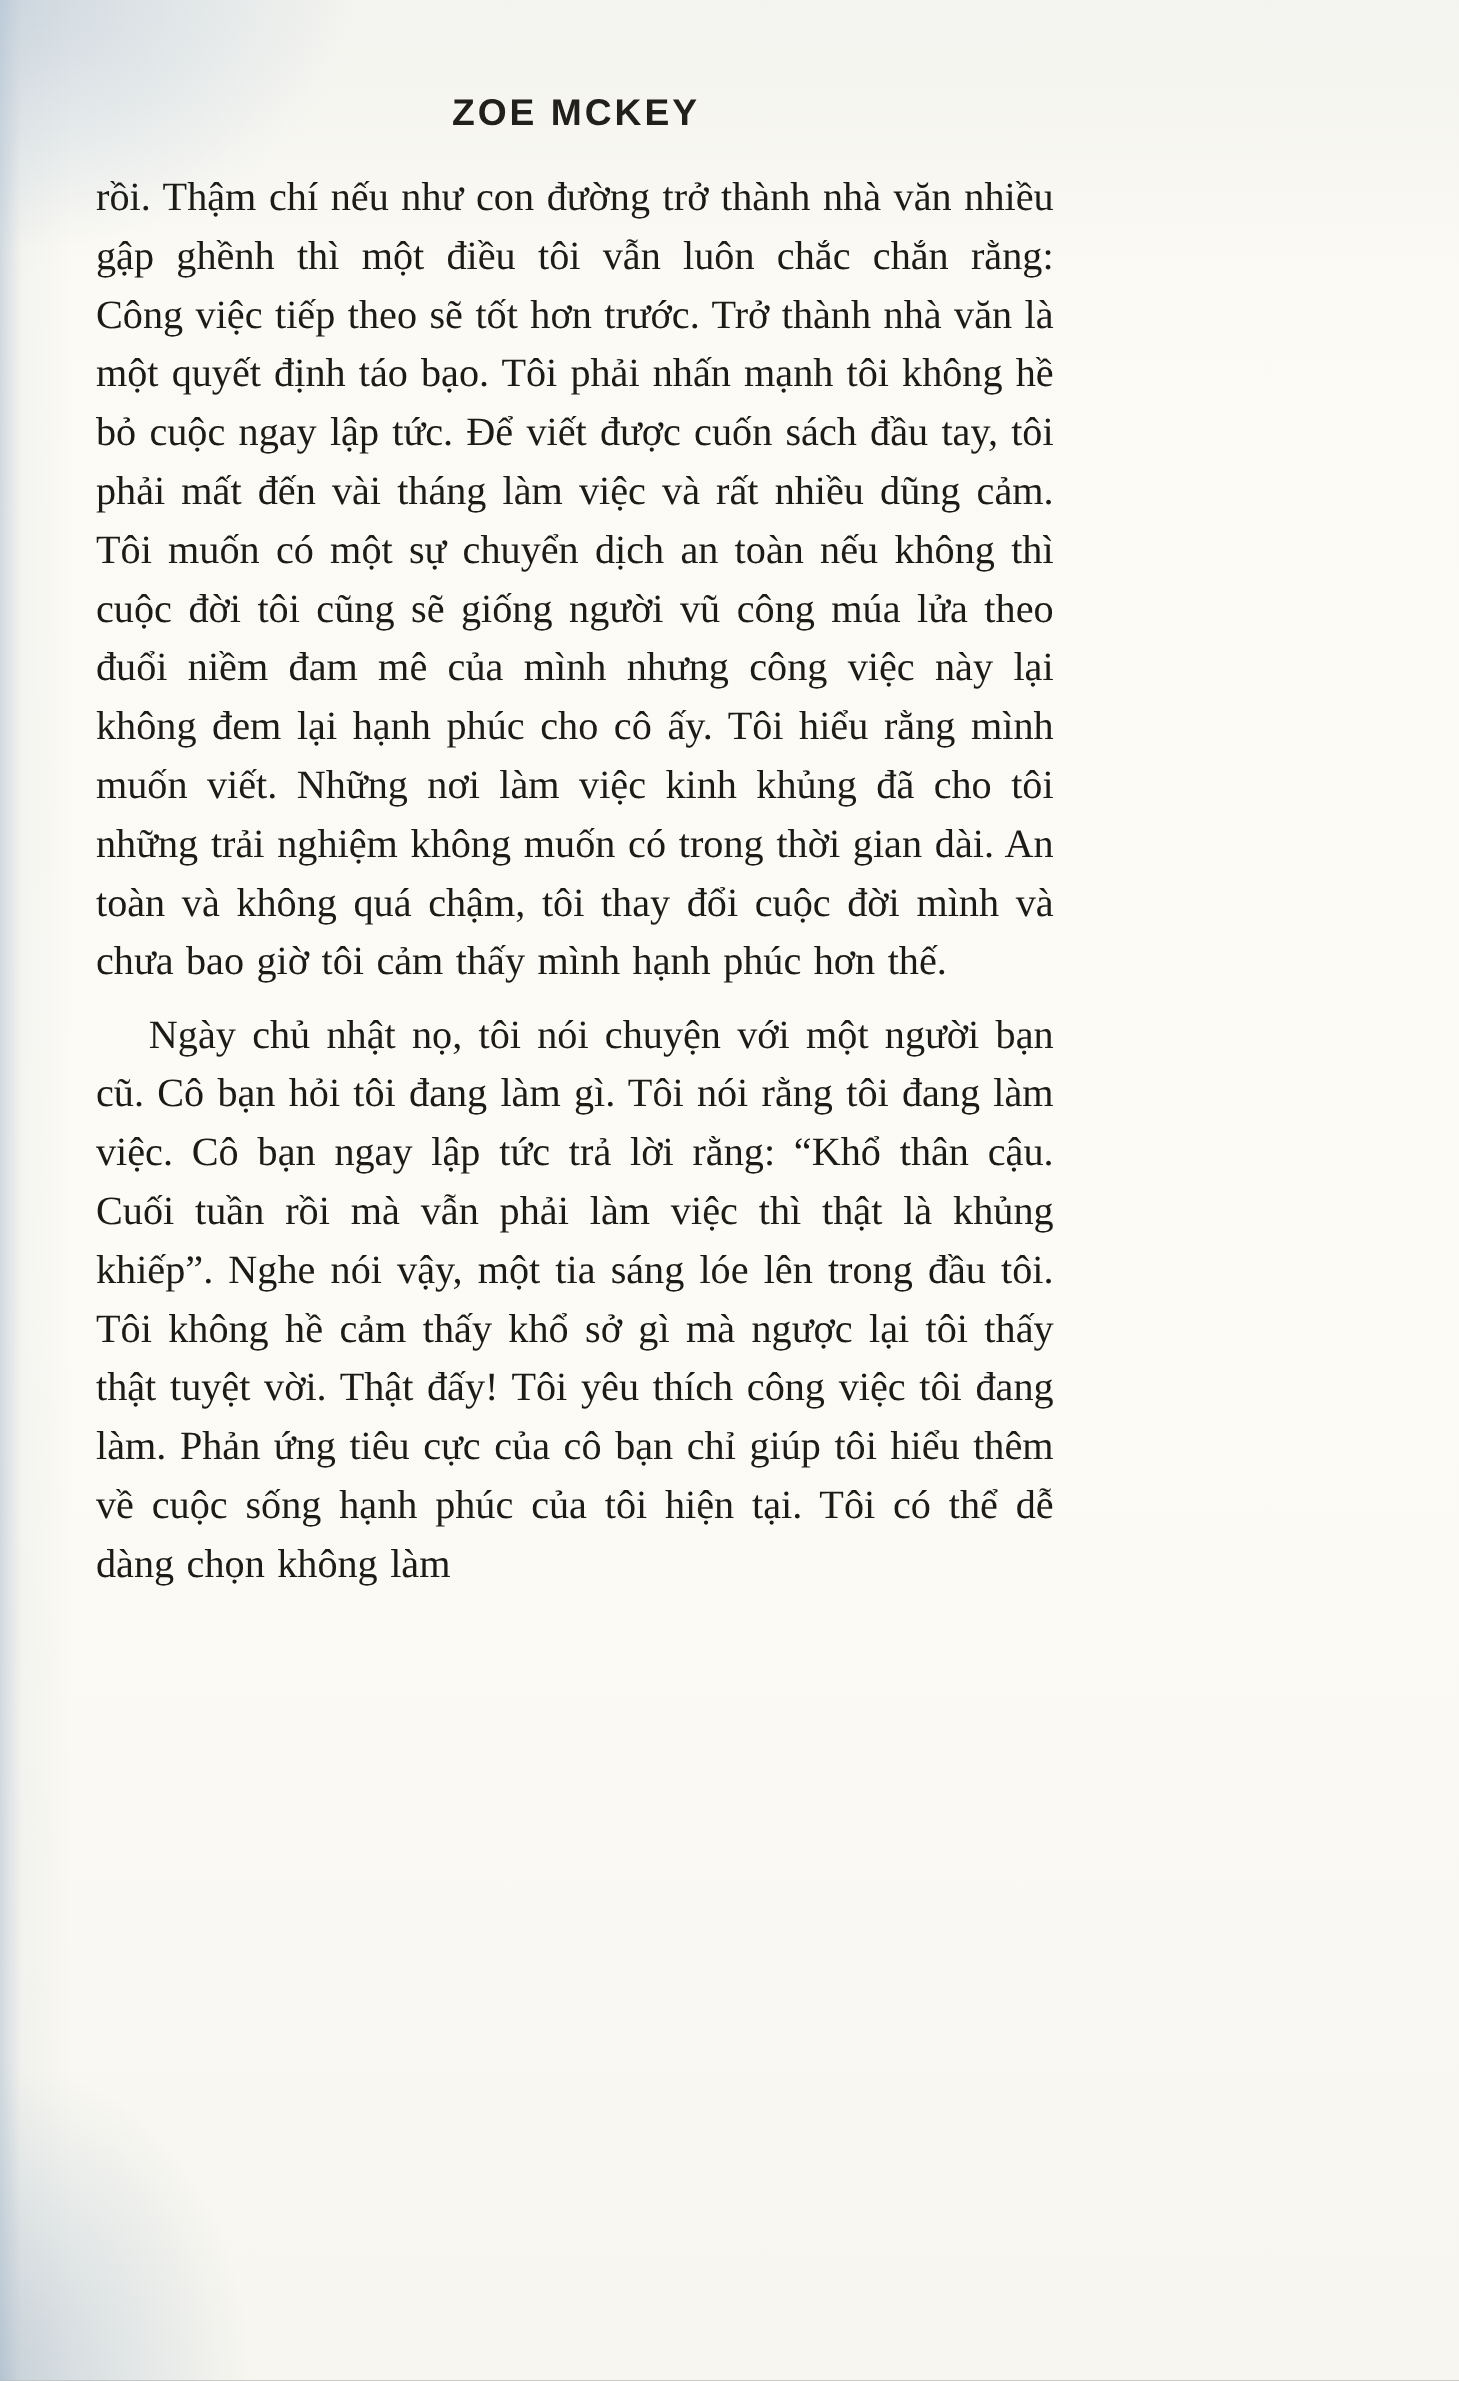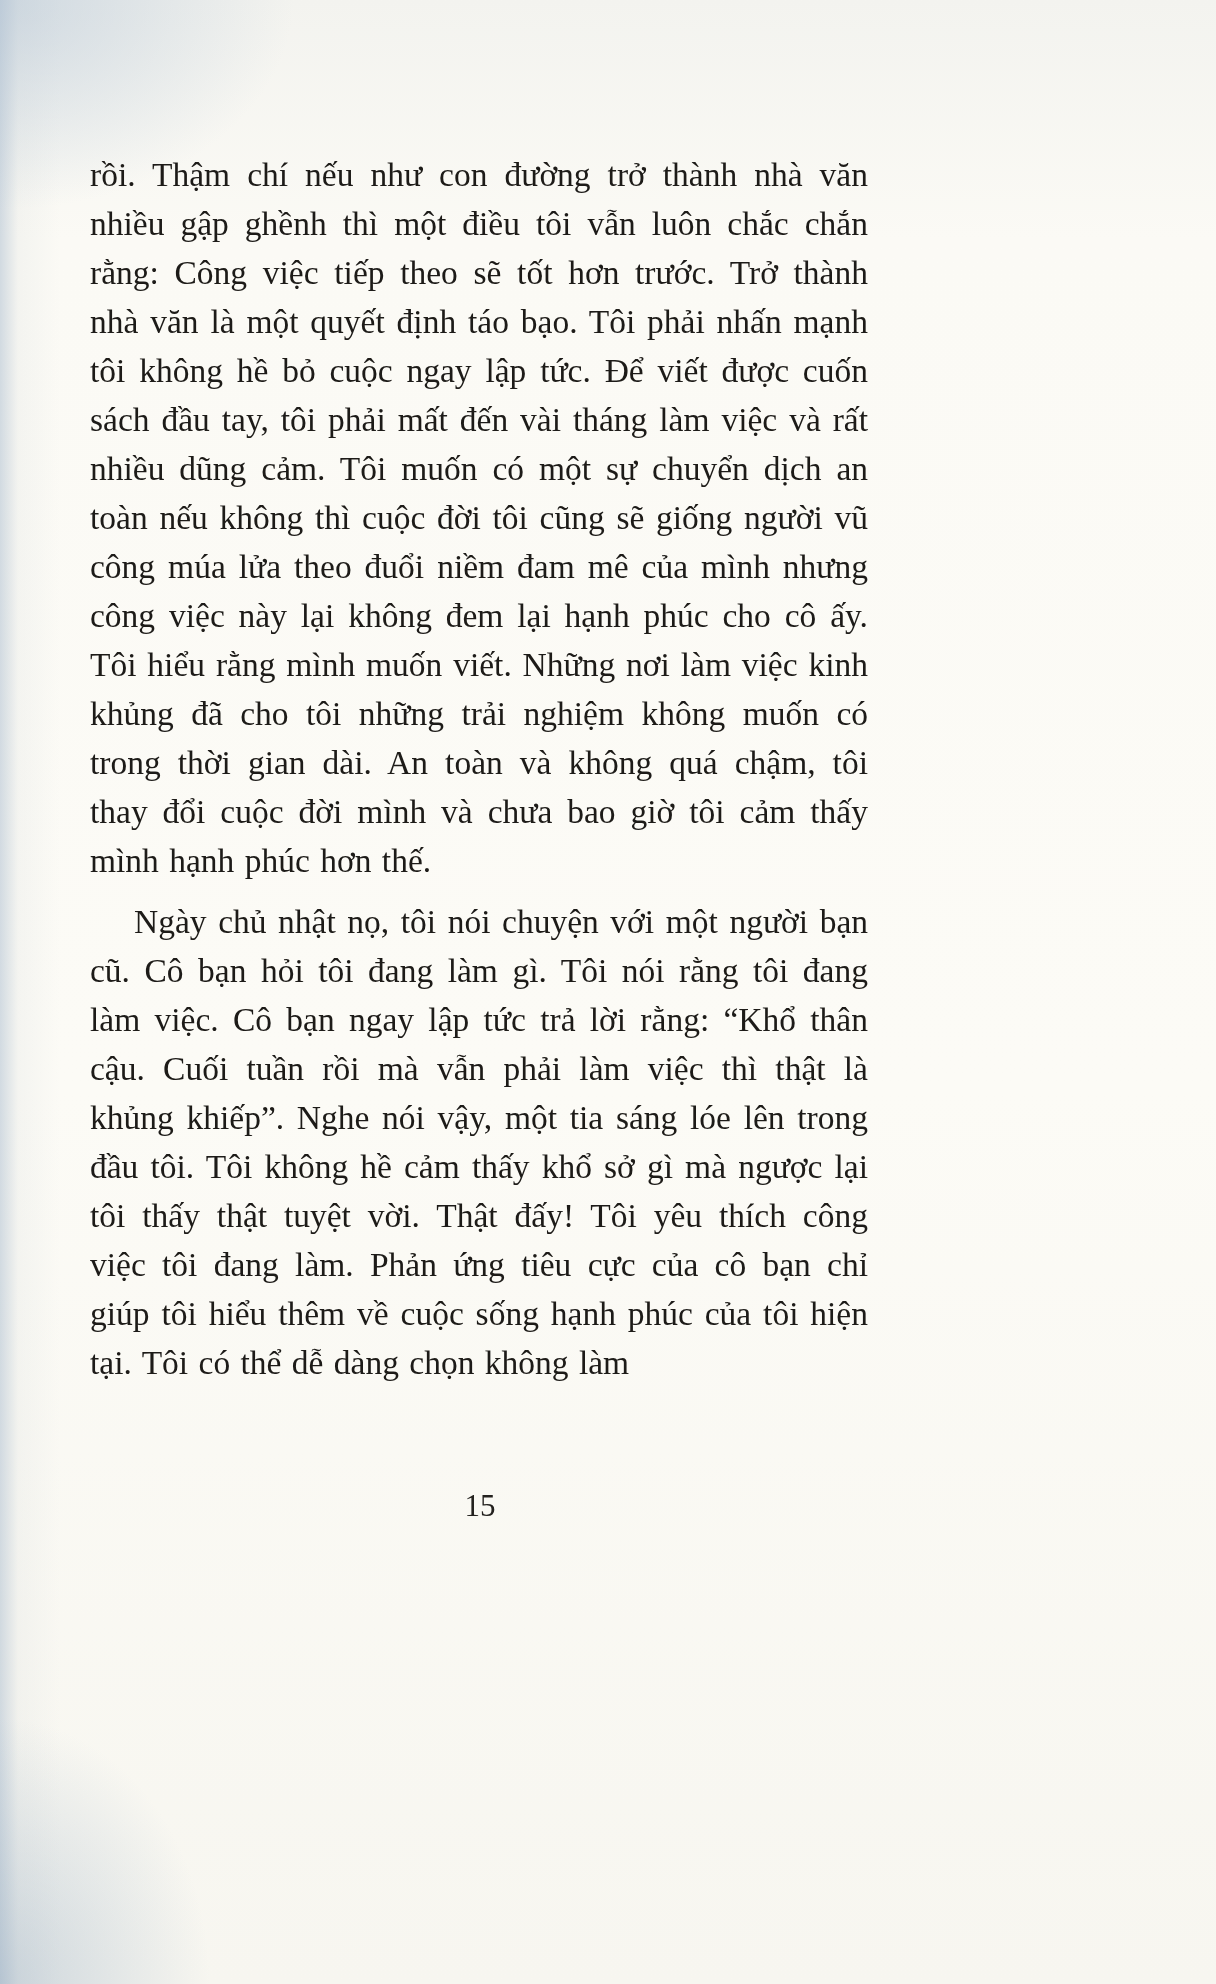--- a/index.html
+++ b/index.html
@@ -33,21 +33,21 @@
     letter-spacing: 2.5px;
     color: #21201d;
   }
   .body-text {
     position: absolute;
     top: 140px;
     left: 80px;
     width: 798px;
   }
   .body-text p {
-    margin: 10px;
+    margin: 0;
     font-size: 33.5px;
     line-height: 49px;
     text-align: justify;
     text-justify: inter-word;
     word-spacing: 2px;
     color: #1d1b18;
   }
   .body-text p.indented {
     text-indent: 44px;
     margin-top: 12px;
@@ -61,21 +61,21 @@
     text-align: center;
     font-size: 31px;
     color: #23211e;
   }
 </style>
 </head>
 <body>
 
 <div class="scan-page">
 
+  <div class="author-header">ZOE MCKEY</div>
 
   <div class="body-text">
     <p>rồi. Thậm chí nếu như con đường trở thành nhà văn nhiều gập ghềnh thì một điều tôi vẫn luôn chắc chắn rằng: Công việc tiếp theo sẽ tốt hơn trước. Trở thành nhà văn là một quyết định táo bạo. Tôi phải nhấn mạnh tôi không hề bỏ cuộc ngay lập tức. Để viết được cuốn sách đầu tay, tôi phải mất đến vài tháng làm việc và rất nhiều dũng cảm. Tôi muốn có một sự chuyển dịch an toàn nếu không thì cuộc đời tôi cũng sẽ giống người vũ công múa lửa theo đuổi niềm đam mê của mình nhưng công việc này lại không đem lại hạnh phúc cho cô ấy. Tôi hiểu rằng mình muốn viết. Những nơi làm việc kinh khủng đã cho tôi những trải nghiệm không muốn có trong thời gian dài. An toàn và không quá chậm, tôi thay đổi cuộc đời mình và chưa bao giờ tôi cảm thấy mình hạnh phúc hơn thế.</p>
     <p class="indented">Ngày chủ nhật nọ, tôi nói chuyện với một người bạn cũ. Cô bạn hỏi tôi đang làm gì. Tôi nói rằng tôi đang làm việc. Cô bạn ngay lập tức trả lời rằng: “Khổ thân cậu. Cuối tuần rồi mà vẫn phải làm việc thì thật là khủng khiếp”. Nghe nói vậy, một tia sáng lóe lên trong đầu tôi. Tôi không hề cảm thấy khổ sở gì mà ngược lại tôi thấy thật tuyệt vời. Thật đấy! Tôi yêu thích công việc tôi đang làm. Phản ứng tiêu cực của cô bạn chỉ giúp tôi hiểu thêm về cuộc sống hạnh phúc của tôi hiện tại. Tôi có thể dễ dàng chọn không làm</p>
   </div>
 
-  <div class="page-number">15</div>
 
 </div>
 
 </body></html>

